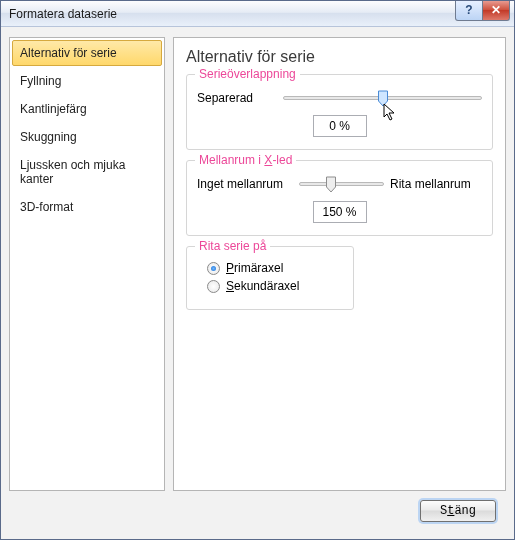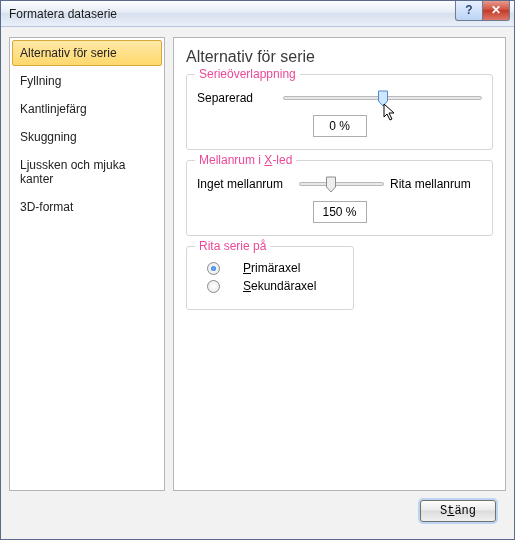--- a/index.html
+++ b/index.html
@@ -131,21 +131,21 @@
     margin: 10px auto 0 auto;
     width: 54px;
     display: block;
     background: #fff;
     border: 1px solid #abadb3;
     padding: 3px 4px;
     text-align: center;
     font-family: inherit;
     font-size: 12px;
   }
-  .radio-row { display:flex; align-items:center; gap:23px; margin:4px 0 4px 10px;}
+  .radio-row { display:flex; align-items:center; gap:6px; margin:4px 0 4px 10px;}
   .radio {
     width:13px;height:13px;border:1px solid #8a8a8a;border-radius:50%;
     background:radial-gradient(#fff,#e7e7e7);
     display:inline-flex;align-items:center;justify-content:center;
   }
   .radio.checked::after{
     content:"";width:5px;height:5px;border-radius:50%;
     background:radial-gradient(#6fb7ff,#1a6fd3);
   }
   .footer {

